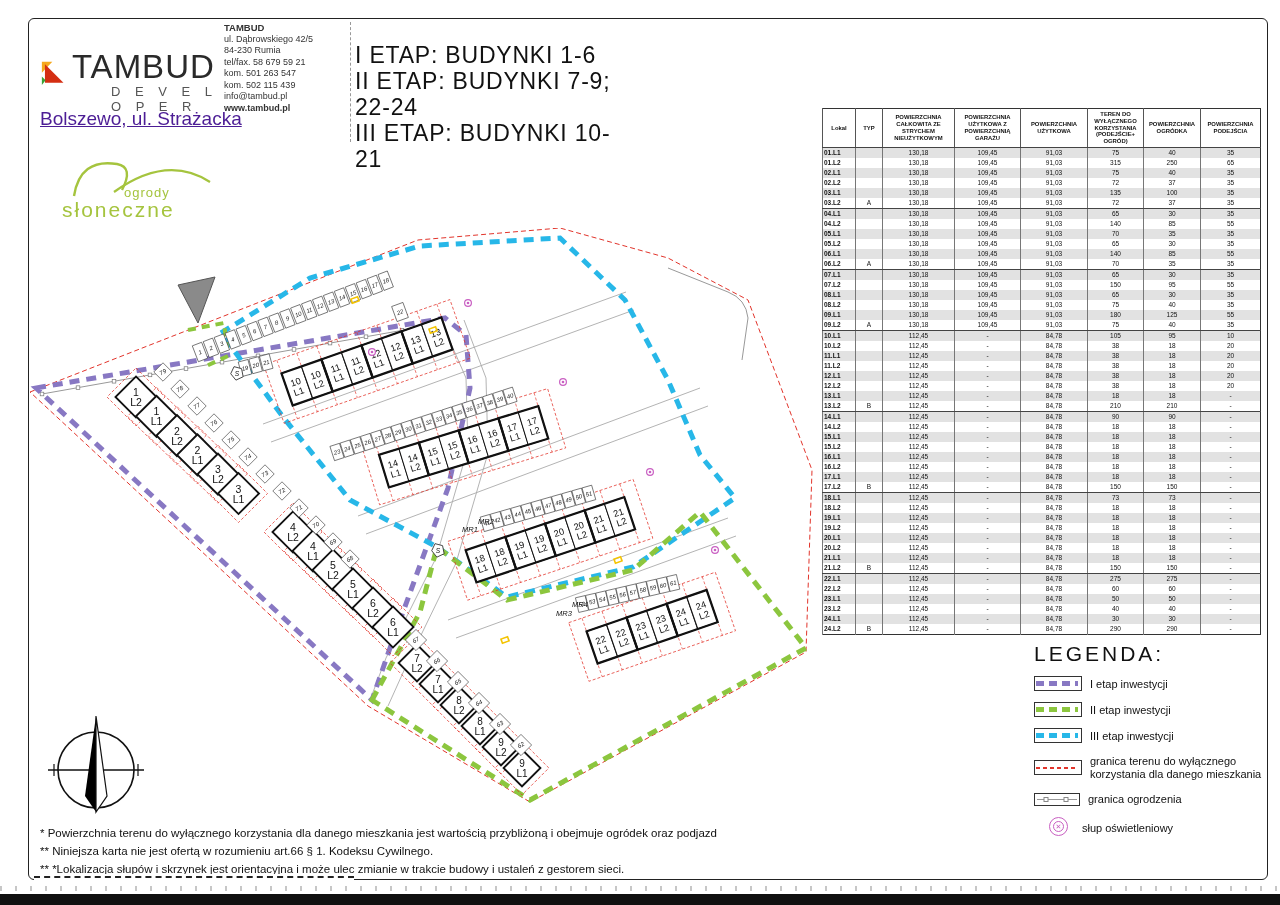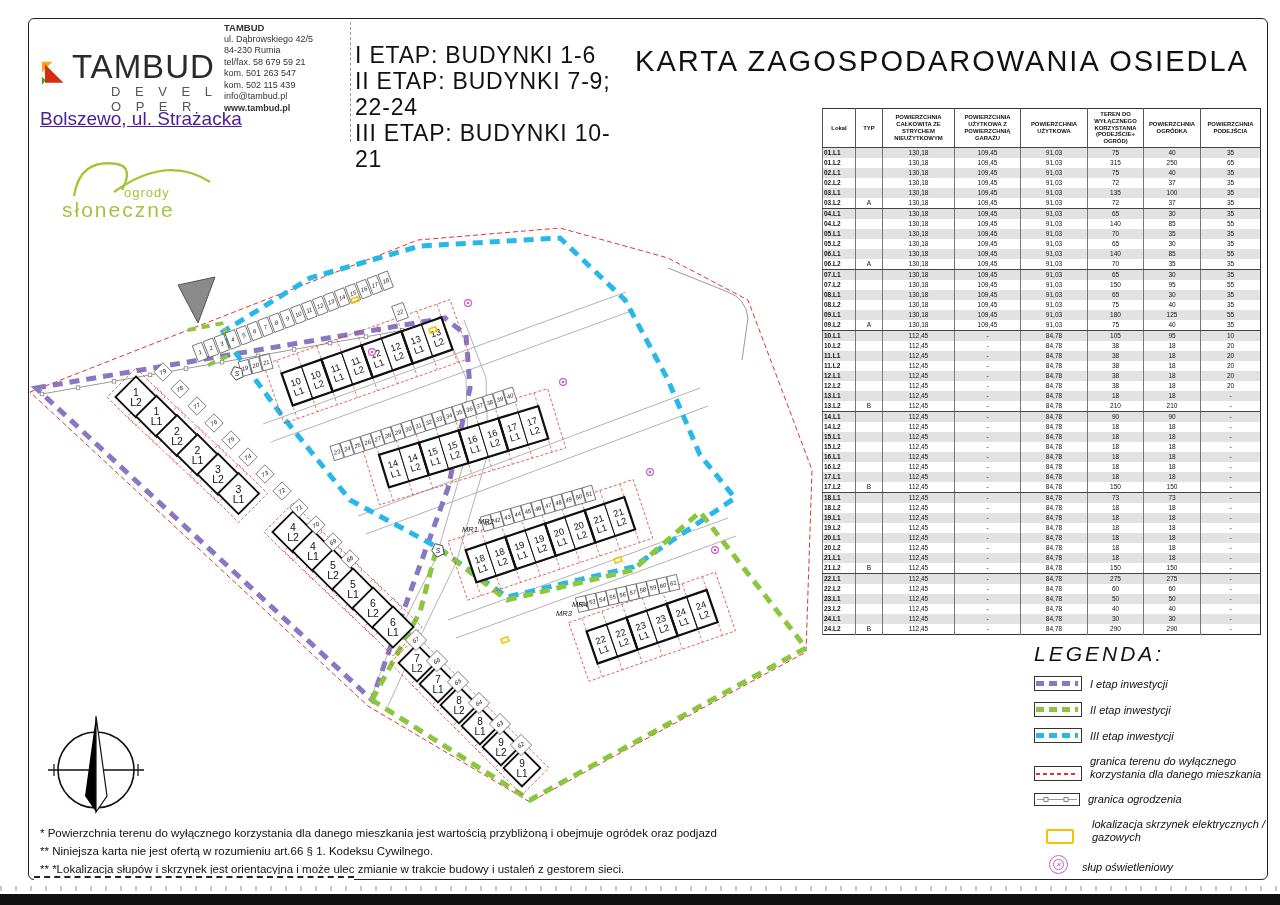--- a/index.html
+++ b/index.html
@@ -40,23 +40,23 @@
                table-layout:fixed;border:1.6px solid #333;background:#fff;}
   #plots-table th{font-size:5.9px;font-weight:bold;line-height:1.15;padding:2px 1px;
                   border-left:.6px solid #555;border-bottom:1.2px solid #444;text-align:center;color:#111;}
   #plots-table td{font-size:6.5px;height:10px;padding:0 1px;border-left:.6px solid #777;
                   text-align:center;color:#111;white-space:nowrap;overflow:hidden;}
   #plots-table td.lokal{text-align:left;font-weight:bold;}
   #plots-table tr.shaded{background:#e2e2e2;}
   #plots-table tr.grp td{border-bottom:1.3px solid #444;}
 
   
-  .legend{position:absolute;left:1034px;top:642px;width:232px;font-style:italic;}
+  .legend{position:absolute;left:1034px;top:642px;width:232px;}
   .legend-title{font-size:21px;letter-spacing:3px;margin-bottom:10px;color:#111;}
-  .lg-item{display:flex;align-items:flex-end;margin-bottom:11px;}
+  .lg-item{display:flex;align-items:center;margin-bottom:11px;}
   .lg-label{font-size:11px;line-height:13px;color:#111;margin-left:8px;padding-top:1px;}
   .sw-box{width:46px;height:13px;border:1px solid #333;display:flex;align-items:center;flex:none;}
   .sw-dash{height:5px;width:42px;margin:0 1px;}
   .sw-reddash{height:2px;width:42px;margin:0 1px;}
   .sw-fence{width:46px;height:13px;flex:none;}
   .sw-ybox{width:24px;height:11px;border:2px solid #f4c400;border-radius:2px;flex:none;margin-left:12px;}
   .sw-post{width:17px;height:17px;border-radius:50%;border:1.6px solid #c95fc2;flex:none;margin-left:15px;
            display:flex;align-items:center;justify-content:center;}
   .sw-post .inner{width:9px;height:9px;border-radius:50%;border:1.4px solid #c95fc2;
                   display:flex;align-items:center;justify-content:center;font-size:7px;color:#c95fc2;}
@@ -99,21 +99,20 @@
     <div class="c-web">www.tambud.pl</div>
   </div>
 
   <div class="etap">
     <div>I ETAP: BUDYNKI 1-6</div>
     <div>II ETAP: BUDYNKI 7-9;</div>
     <div>22-24</div>
     <div>III ETAP: BUDYNKI 10-21</div>
   </div>
 
-  <div class="title">KARTA ZAGOSPODAROWANIA OSIEDLA</div>
 
   <div class="estate-logo">
     <svg width="170" height="50" viewBox="0 0 170 50" style="position:absolute;top:0;left:0;">
       <path d="M 12 44 Q 18 6 55 12 Q 72 15 60 38" fill="none" stroke="#a5c43e" stroke-width="2.4"></path>
       <path d="M 52 40 Q 105 2 148 30" fill="none" stroke="#a5c43e" stroke-width="2.2"></path>
     </svg>
     <div class="l1">ogrody</div>
     <div class="l2">słoneczne</div>
   </div>
 
@@ -1070,24 +1069,20 @@
     <div class="lg-item">
       <svg class="sw-fence" viewBox="0 0 46 13">
         <rect x="0.5" y="0.5" width="45" height="12" fill="#fff" stroke="#333"></rect>
         <line x1="3" y1="6.5" x2="43" y2="6.5" stroke="#999" stroke-width="1"></line>
         <rect x="10" y="4.5" width="4" height="4" fill="#fff" stroke="#888"></rect>
         <rect x="30" y="4.5" width="4" height="4" fill="#fff" stroke="#888"></rect>
       </svg>
       <div class="lg-label">granica ogrodzenia</div>
     </div>
     <div class="lg-item">
-      <div class="sw-ybox" style="border-color: rgb(244, 196, 0);"></div>
-      <div class="lg-label" style="margin-left:18px">lokalizacja skrzynek elektrycznych / gazowych</div>
-    </div>
-    <div class="lg-item">
       <div class="sw-post">
           <div class="inner">✕</div>
         </div>
       <div class="lg-label" style="margin-left:14px;padding-top:3px">słup oświetleniowy</div>
     </div>
   </div>
 
   <div class="footnotes">
     <div>*  Powierzchnia terenu do wyłącznego korzystania dla danego mieszkania jest wartością przybliżoną i obejmuje ogródek oraz podjazd</div>
     <div>** Niniejsza karta nie jest ofertą w rozumieniu art.66 § 1. Kodeksu Cywilnego.</div>

